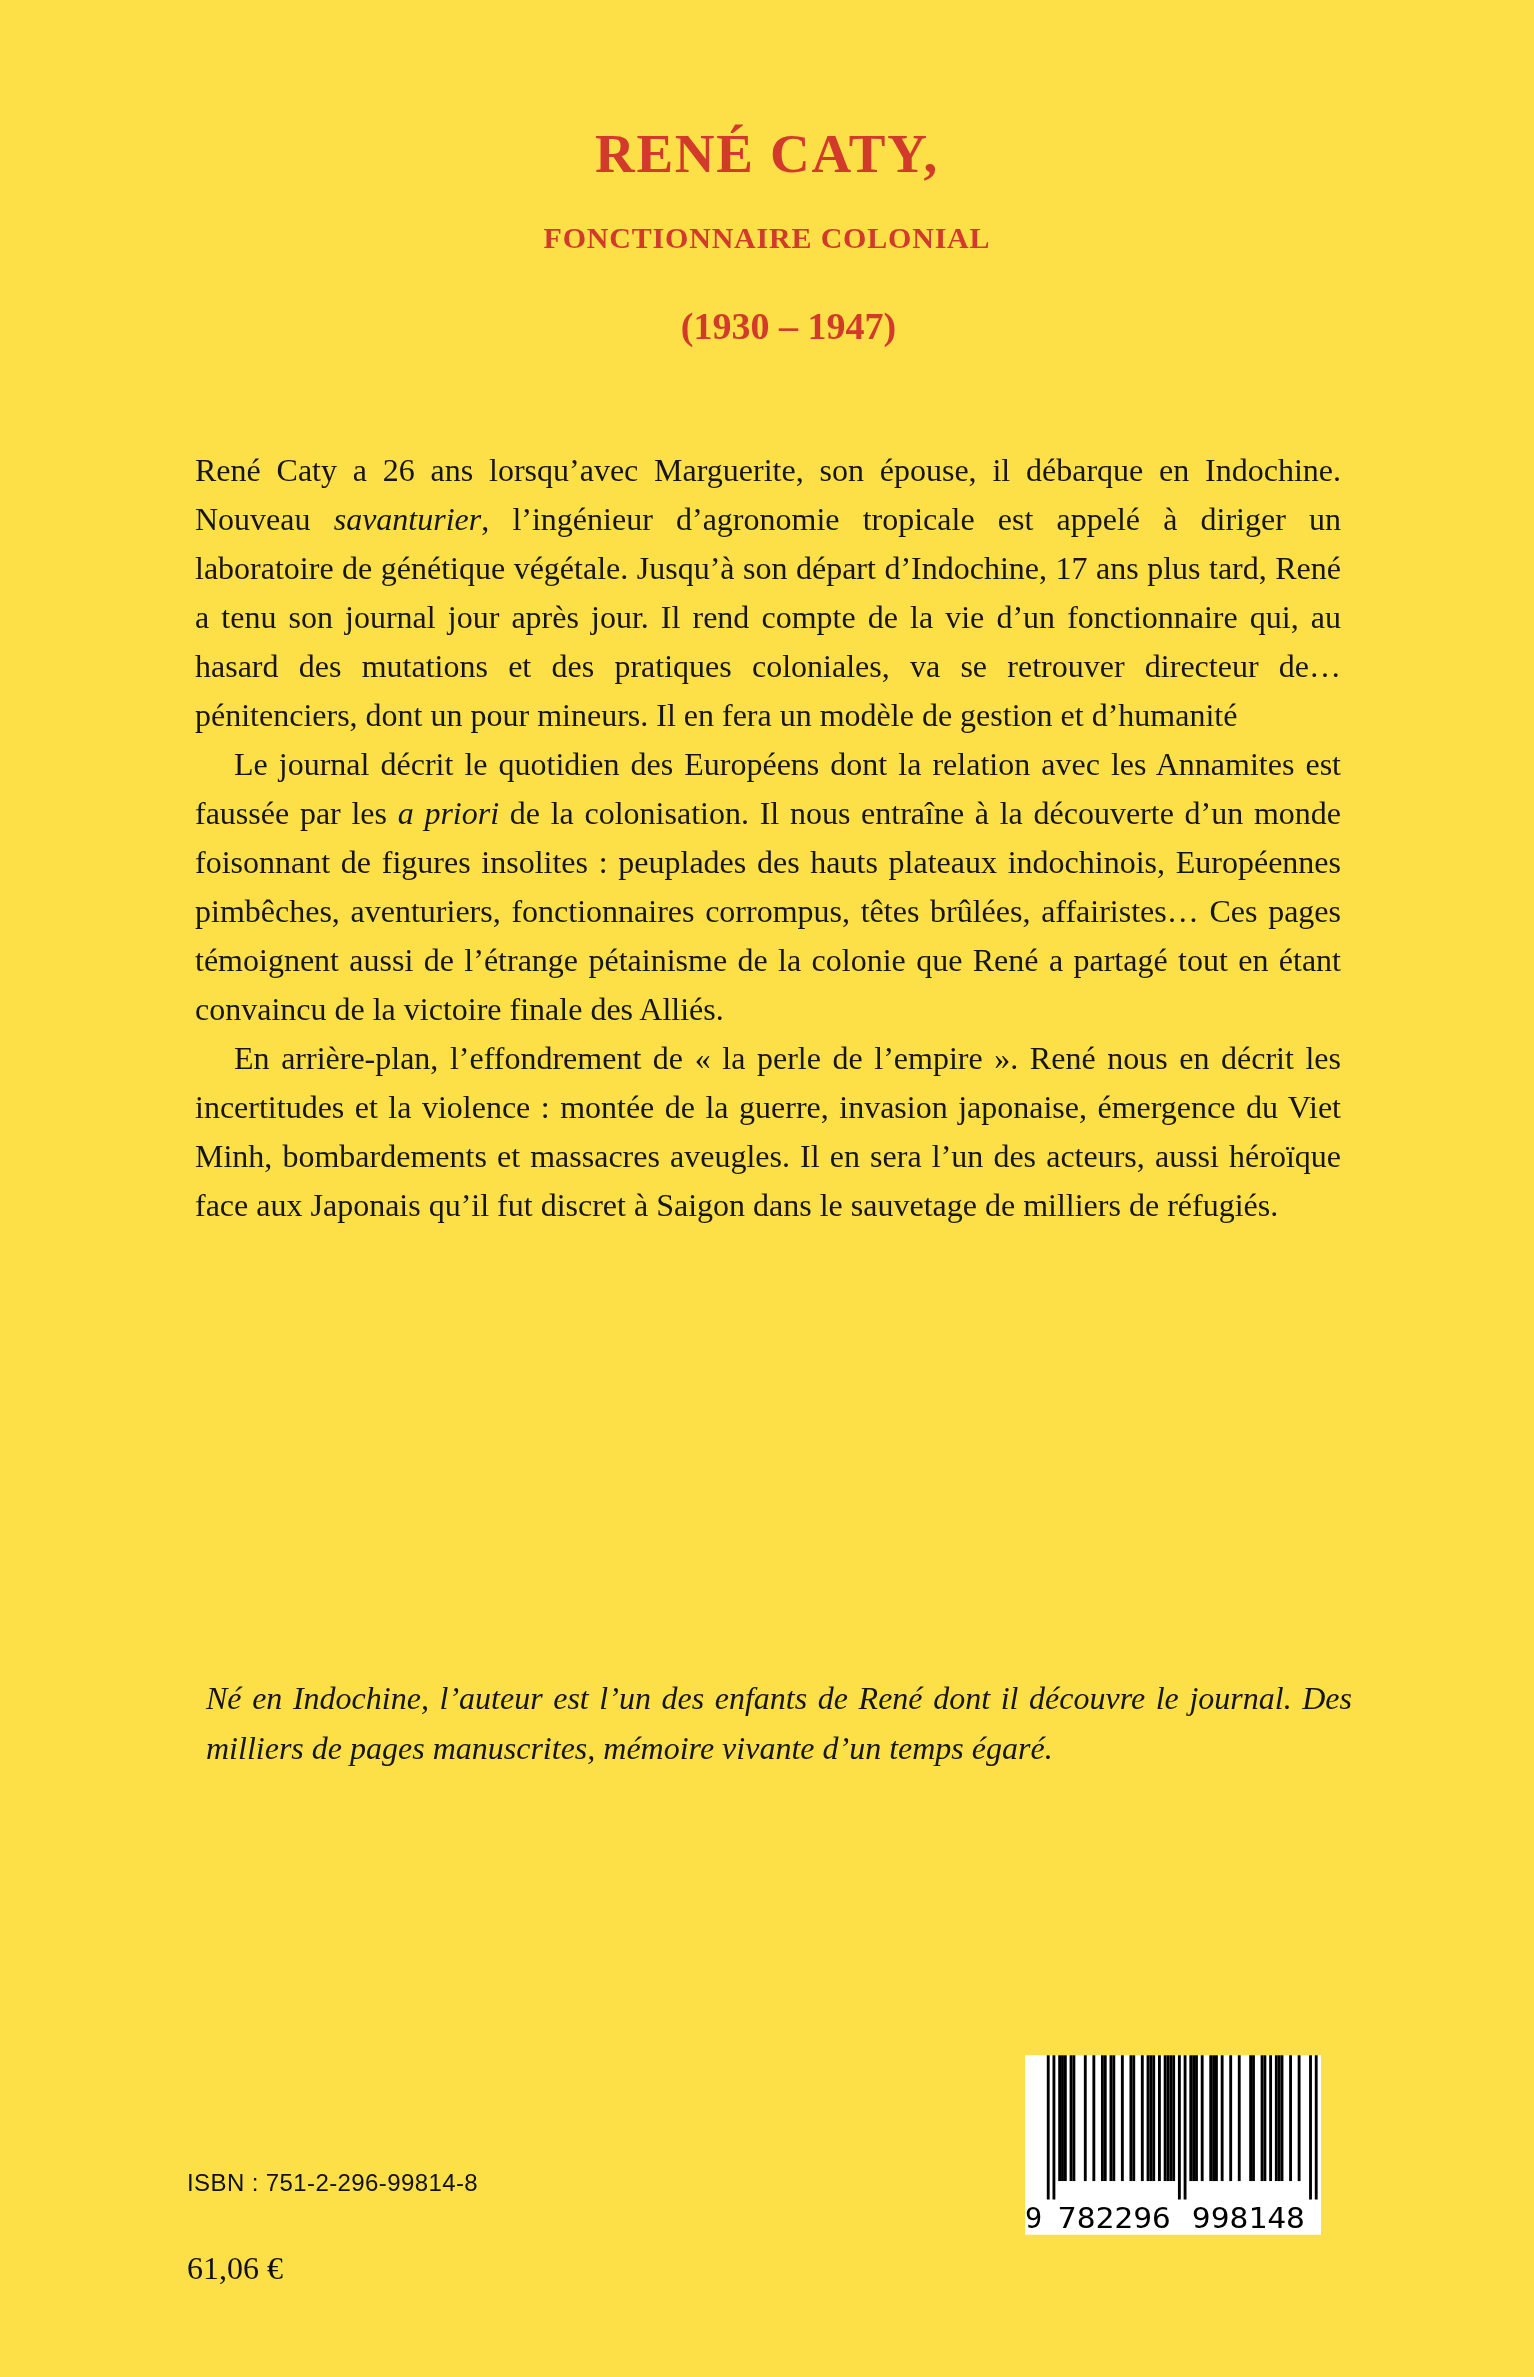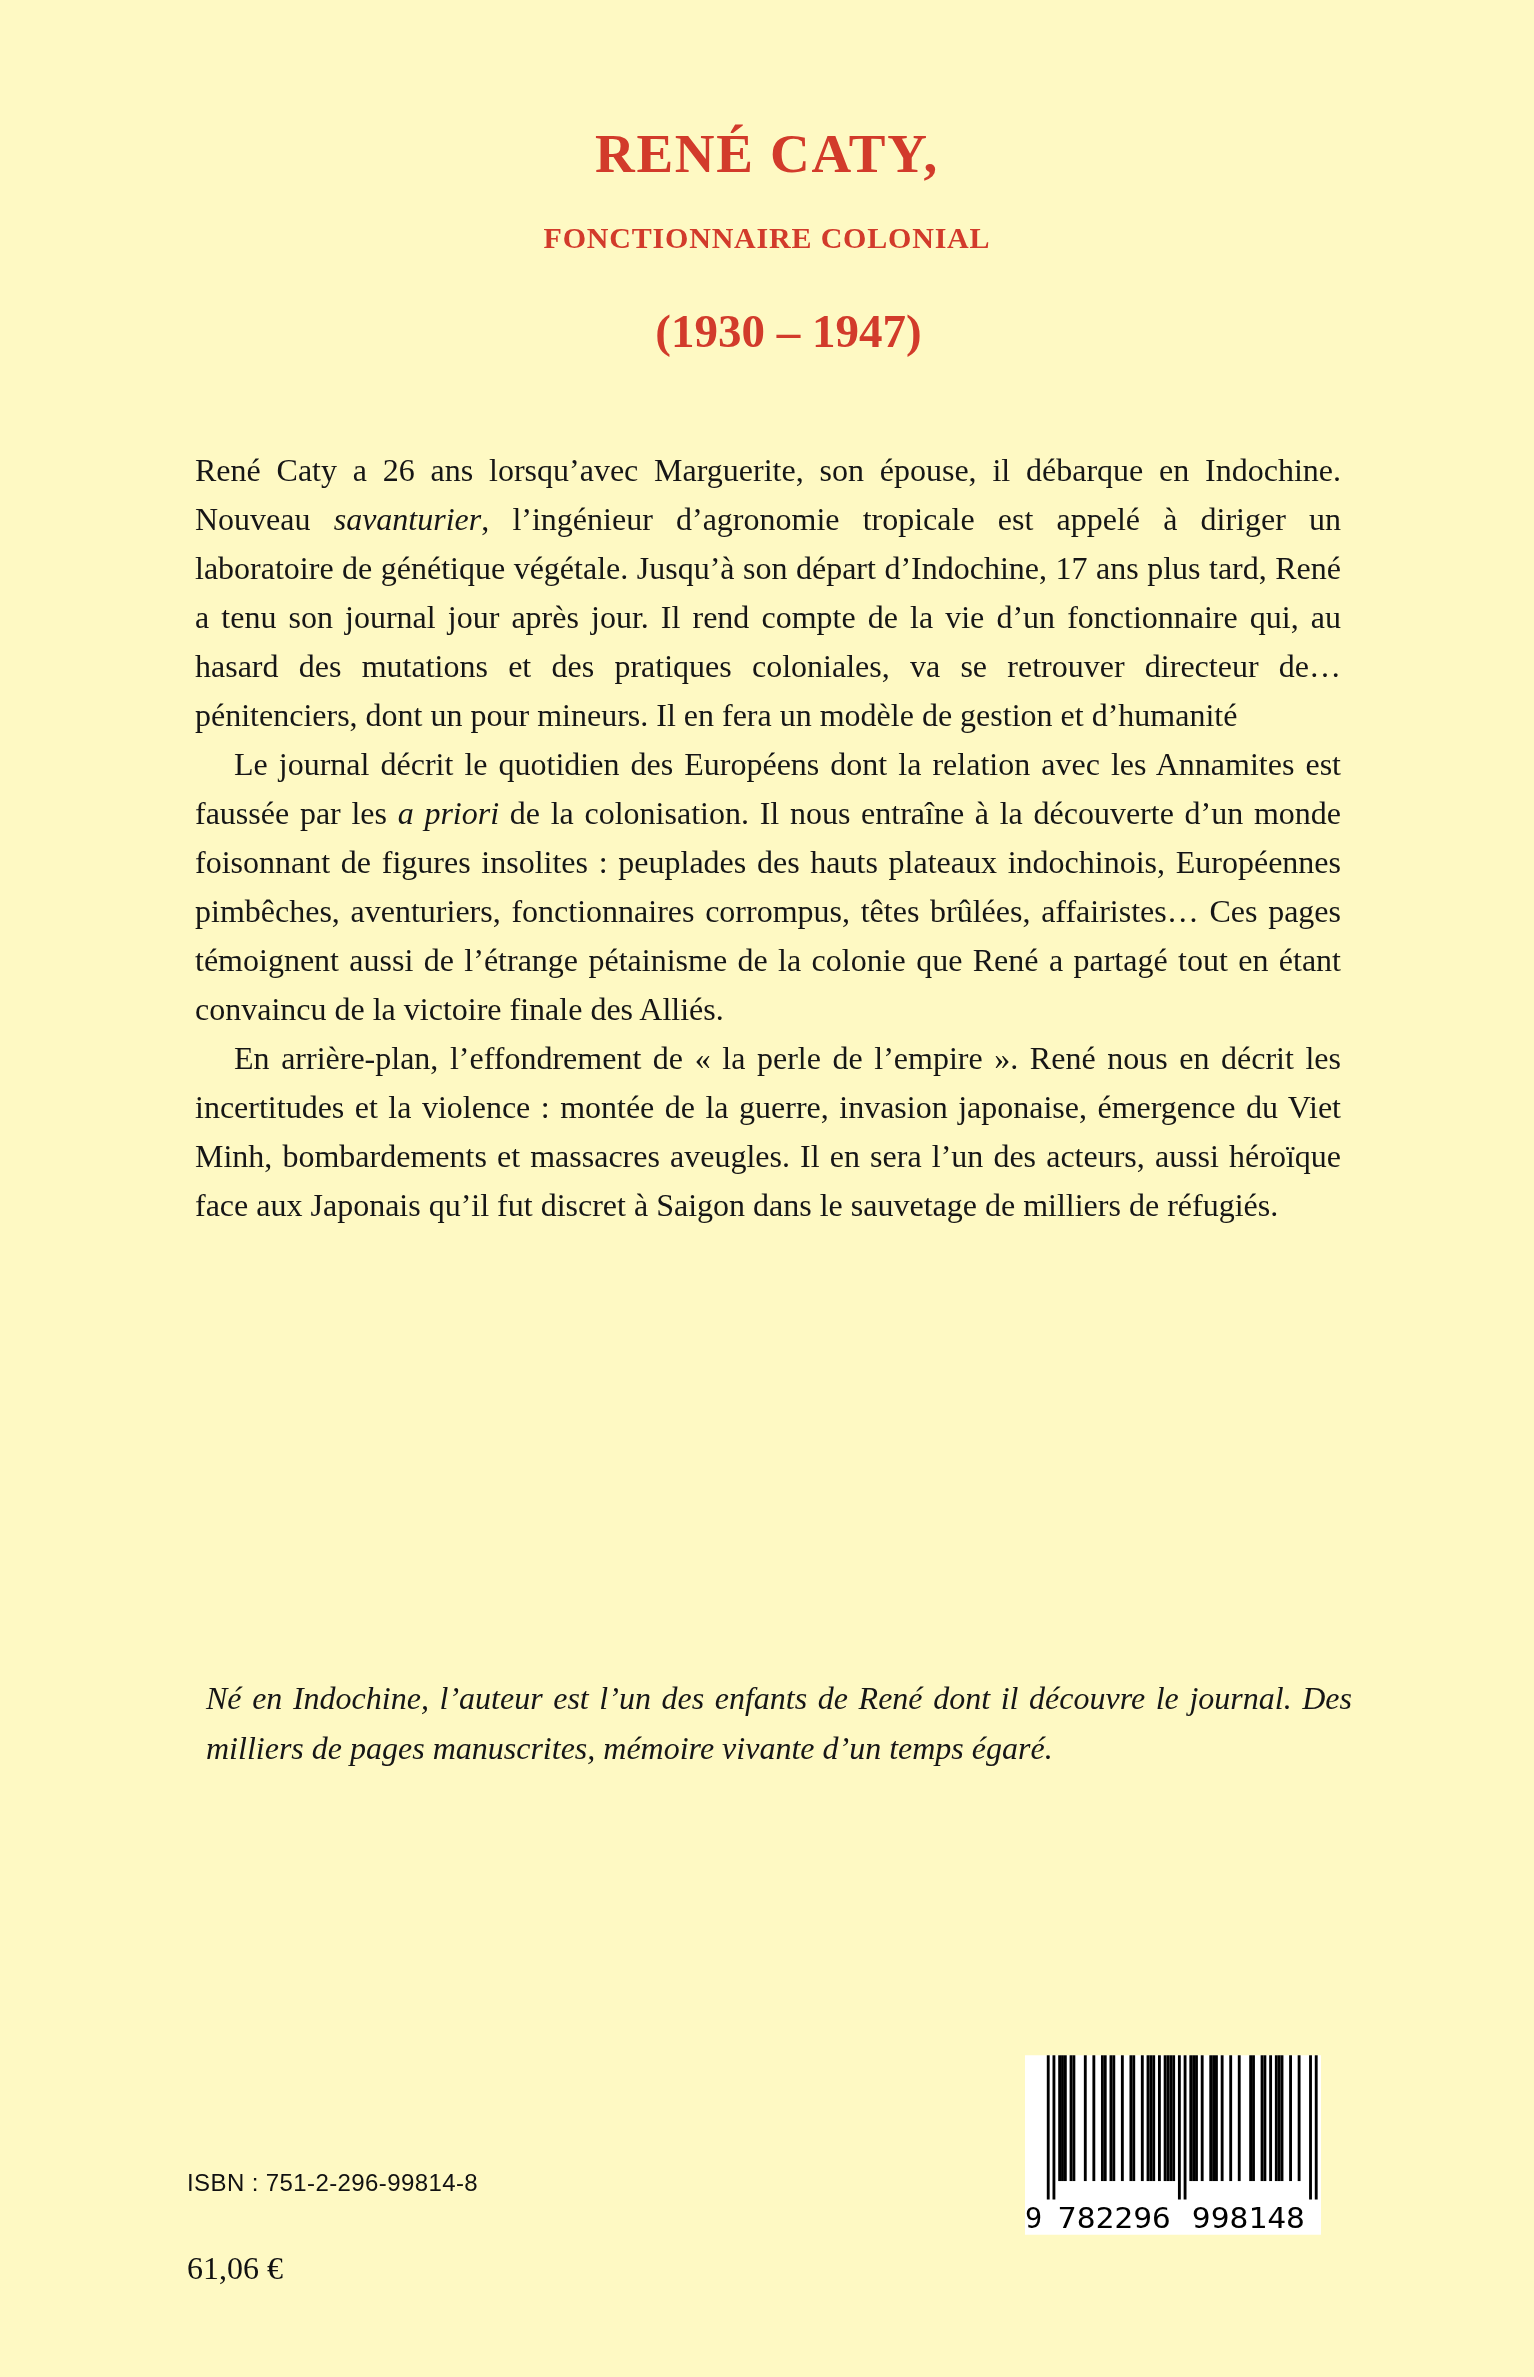--- a/index.html
+++ b/index.html
@@ -4,36 +4,36 @@
 <style>
   * { margin: 0; padding: 0; box-sizing: border-box; }
   html, body { background: #ffffff; }
   body {
     width: 1534px; height: 2377px;
     position: relative;
     overflow: hidden;
     font-family: "Liberation Serif", serif;
     color: #161616;
   }
-  .page { position: absolute; inset: 0; background: #fef9c3; }
+  .page { position: absolute; inset: 0; background: #fde047; }
 
   .title-block {
     position: absolute; top: 122px; left: 0; width: 100%;
     text-align: center; color: var(--accent, #d23b2b);
   }
   .book-title {
     font-size: 55px; font-weight: bold; letter-spacing: 1.7px;
     font-family: "Liberation Serif", serif;
   }
   .book-subtitle {
     font-size: 30px; font-weight: bold; letter-spacing: 0.8px;
     margin-top: 36px;
   }
   .book-years {
-    font-size: 47px; font-weight: bold; margin-top: 49px; padding-left: 43px;
+    font-size: 38px; font-weight: bold; margin-top: 49px; padding-left: 43px;
   }
 
   .body-text {
     position: absolute; left: 195px; top: 446px; width: 1146px;
     font-size: 32px; line-height: 49px;
     text-align: justify;
   }
   .para { margin: 0; }
   .para.indent { text-indent: 39px; }
   .para em, .author-note { font-style: italic; }

